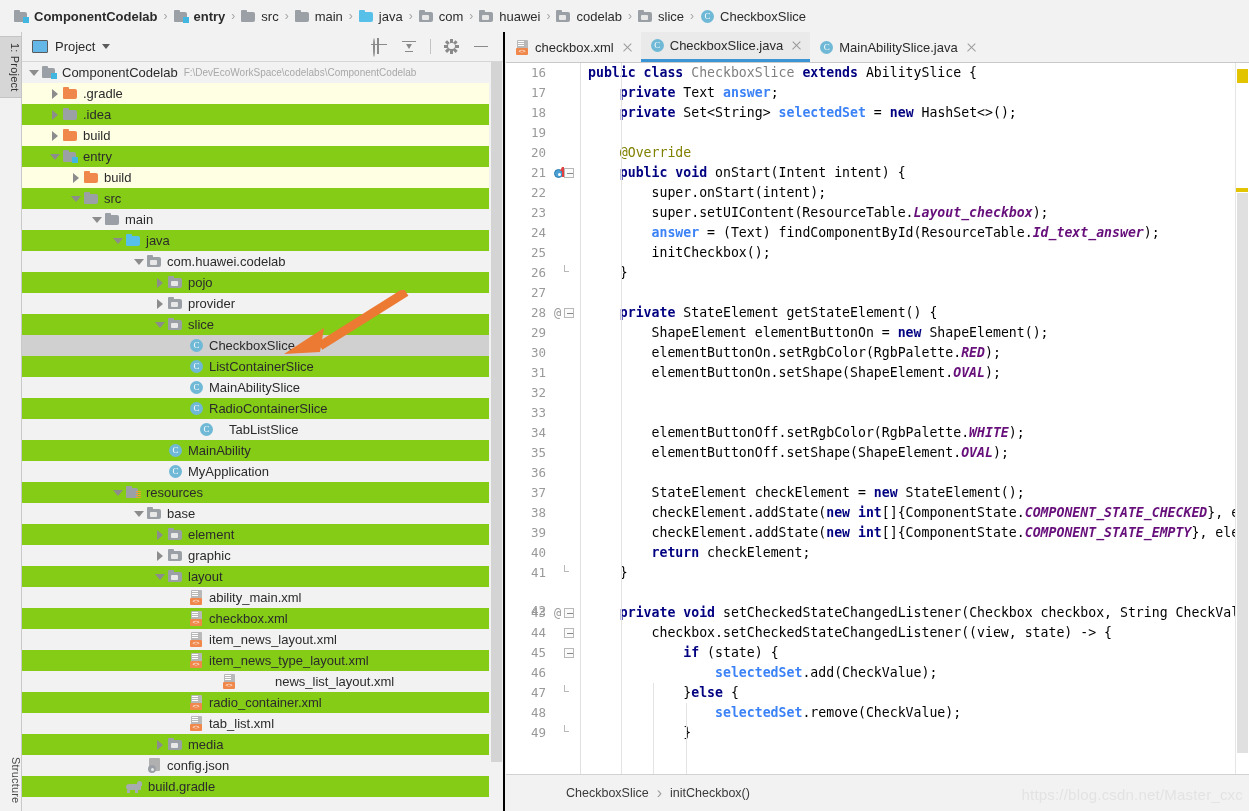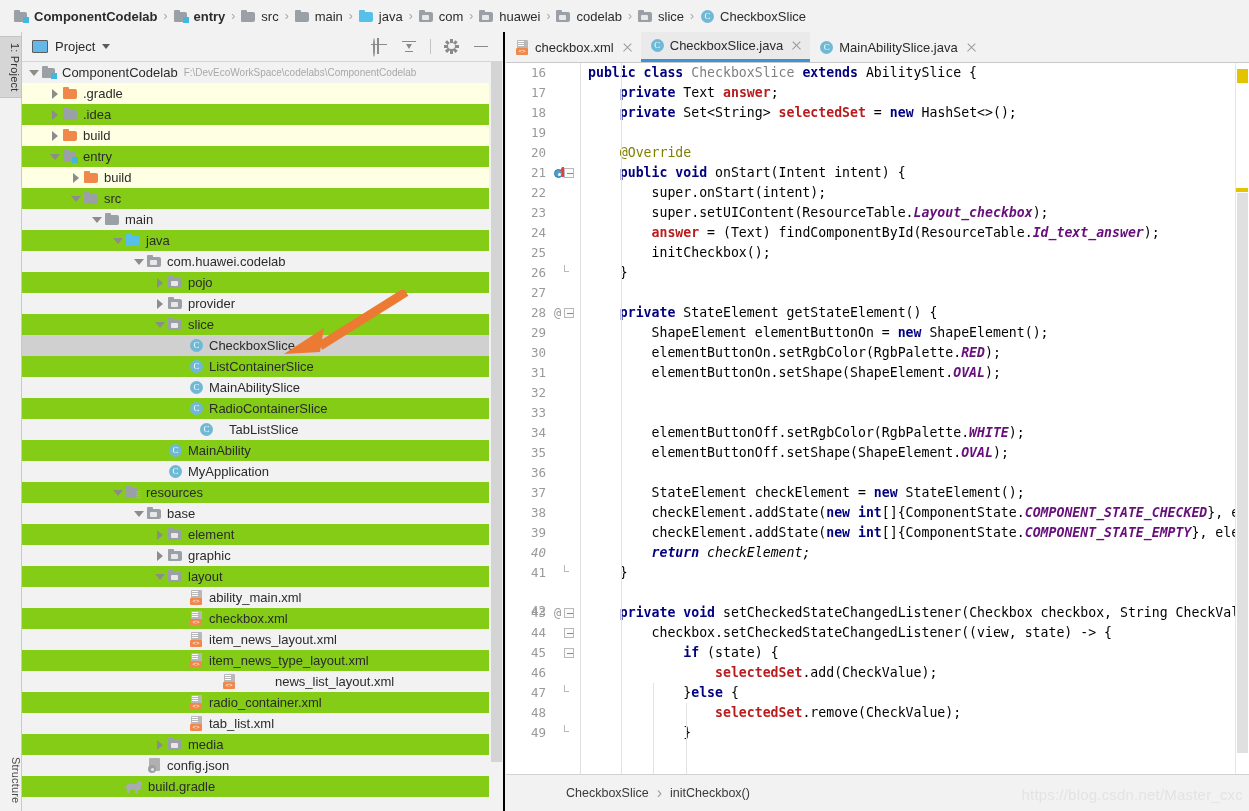--- a/index.html
+++ b/index.html
@@ -201,21 +201,21 @@
   .ovr .dot { position:absolute; left:0; top:2px; width:9px;height:9px;border-radius:50%;
       background:#4a9fd4; border:1px solid #2f7fae; }
   .ovr .dot:after { content:""; position:absolute; left:3px;top:3px;width:3px;height:3px;border-radius:50%;background:#fff; }
   .ovr .arr { position:absolute; left:8px; top:0px; width:1.5px; height:10px; background:#e04040; }
   .ovr .arr:before { content:""; position:absolute; left:-2px; top:0; width:0;height:0;
       border-left:2.8px solid transparent;border-right:2.8px solid transparent;border-bottom:4px solid #e04040; }
 
   
   .kw  { color:#000080; font-weight:bold; }
   .cls { color:#808080; }
-  .fld { color:#b91c1c; font-weight:bold; }
+  .fld { color:#3b82f6; font-weight:bold; }
   .stat{ color:#660e7a; font-style:italic; font-weight:bold; }
   .ann { color:#808000; }
   .pln { color:#000; }
 
   .indent-guide { position:absolute; top:0; width:1px; height:100%; background:#e3e3e3; }
 
   
   #marker-bar { position:absolute; right:0; top:31px; width:14px; height:711px; background:#fff;
       border-left:1px solid #e6e6e6; }
   #marker-bar .warn { position:absolute; right:1px; width:11px; height:14px; background:#e2c500; }
@@ -658,21 +658,21 @@
           <div class="cline" style="top: 280px; position: absolute; left: 0px; right: 0px;"><span class="lnum">30</span><span class="ctext-line"><span class="pln">        elementButtonOn.setRgbColor(RgbPalette.</span><span class="stat">RED</span><span class="pln">);</span></span></div>
           <div class="cline" style="top: 300px; position: absolute; left: 0px; right: 0px;"><span class="lnum">31</span><span class="ctext-line"><span class="pln">        elementButtonOn.setShape(ShapeElement.</span><span class="stat">OVAL</span><span class="pln">);</span></span></div>
           <div class="cline" style="top: 320px; position: absolute; left: 0px; right: 0px;"><span class="lnum">32</span><span class="ctext-line"></span></div>
           <div class="cline" style="top: 340px; position: absolute; left: 0px; right: 0px;"><span class="lnum">33</span></div>
           <div class="cline" style="top: 360px; position: absolute; left: 0px; right: 0px;"><span class="lnum">34</span><span class="ctext-line"><span class="pln">        elementButtonOff.setRgbColor(RgbPalette.</span><span class="stat">WHITE</span><span class="pln">);</span></span></div>
           <div class="cline" style="top: 380px; position: absolute; left: 0px; right: 0px;"><span class="lnum">35</span><span class="ctext-line"><span class="pln">        elementButtonOff.setShape(ShapeElement.</span><span class="stat">OVAL</span><span class="pln">);</span></span></div>
           <div class="cline" style="top: 400px; position: absolute; left: 0px; right: 0px;"><span class="lnum">36</span><span class="ctext-line"></span></div>
           <div class="cline" style="top: 420px; position: absolute; left: 0px; right: 0px;"><span class="lnum">37</span><span class="ctext-line"><span class="pln">        StateElement checkElement = </span><span class="kw">new </span><span class="pln">StateElement();</span></span></div>
           <div class="cline" style="top: 440px; position: absolute; left: 0px; right: 0px;"><span class="lnum">38</span><span class="ctext-line"><span class="pln">        checkElement.addState(</span><span class="kw">new </span><span class="kw">int</span><span class="pln">[]{ComponentState.</span><span class="stat">COMPONENT_STATE_CHECKED</span><span class="pln">}, elementButtonOn)</span></span></div>
           <div class="cline" style="top: 460px; position: absolute; left: 0px; right: 0px;"><span class="lnum">39</span><span class="ctext-line"><span class="pln">        checkElement.addState(</span><span class="kw">new </span><span class="kw">int</span><span class="pln">[]{ComponentState.</span><span class="stat">COMPONENT_STATE_EMPTY</span><span class="pln">}, elementButtonOff);</span></span></div>
-          <div class="cline" style="top: 480px; position: absolute; left: 0px; right: 0px; font-style: italic;"><span class="lnum">40</span><span class="ctext-line"><span class="pln">        </span><span class="kw">return </span><span class="pln">checkElement;</span></span></div>
+          <div class="cline" style="top: 480px; position: absolute; left: 0px; right: 0px;"><span class="lnum">40</span><span class="ctext-line"><span class="pln">        </span><span class="kw">return </span><span class="pln">checkElement;</span></span></div>
           <div class="cline" style="top: 500px; position: absolute; left: 0px; right: 0px;"><span class="lnum">41</span><span class="fold endbr"></span><span class="ctext-line"><span class="pln">    }</span></span></div>
           <div class="cline" style="top: 520px; position: absolute; left: 0px; right: 0px; margin-top: 18px;"><span class="lnum">42</span><span class="ctext-line"></span></div>
           <div class="cline" style="top: 540px; position: absolute; left: 0px; right: 0px;"><span class="lnum">43</span><span class="marker-at">@</span><span class="fold minus"></span><span class="ctext-line"><span class="pln">    </span><span class="kw">private </span><span class="kw">void </span><span class="pln">setCheckedStateChangedListener(Checkbox checkbox, String CheckValue) {</span></span></div>
           <div class="cline" style="top: 560px; position: absolute; left: 0px; right: 0px;"><span class="lnum">44</span><span class="fold minus"></span><span class="ctext-line"><span class="pln">        checkbox.setCheckedStateChangedListener((view, state) -&gt; {</span></span></div>
           <div class="cline" style="top: 580px; position: absolute; left: 0px; right: 0px;"><span class="lnum">45</span><span class="fold minus"></span><span class="ctext-line"><span class="pln">            </span><span class="kw">if </span><span class="pln">(state) {</span></span></div>
           <div class="cline" style="top: 600px; position: absolute; left: 0px; right: 0px;"><span class="lnum">46</span><span class="ctext-line"><span class="pln">                </span><span class="fld">selectedSet</span><span class="pln">.add(CheckValue);</span></span></div>
           <div class="cline" style="top: 620px; position: absolute; left: 0px; right: 0px;"><span class="lnum">47</span><span class="fold endbr"></span><span class="ctext-line"><span class="pln">            }</span><span class="kw">else </span><span class="pln">{</span></span></div>
           <div class="cline" style="top: 640px; position: absolute; left: 0px; right: 0px;"><span class="lnum">48</span><span class="ctext-line"><span class="pln">                </span><span class="fld">selectedSet</span><span class="pln">.remove(CheckValue);</span></span></div>
           <div class="cline" style="top: 660px; position: absolute; left: 0px; right: 0px;"><span class="lnum">49</span><span class="fold endbr"></span><span class="ctext-line"><span class="pln">            }</span></span></div>
         </div>

